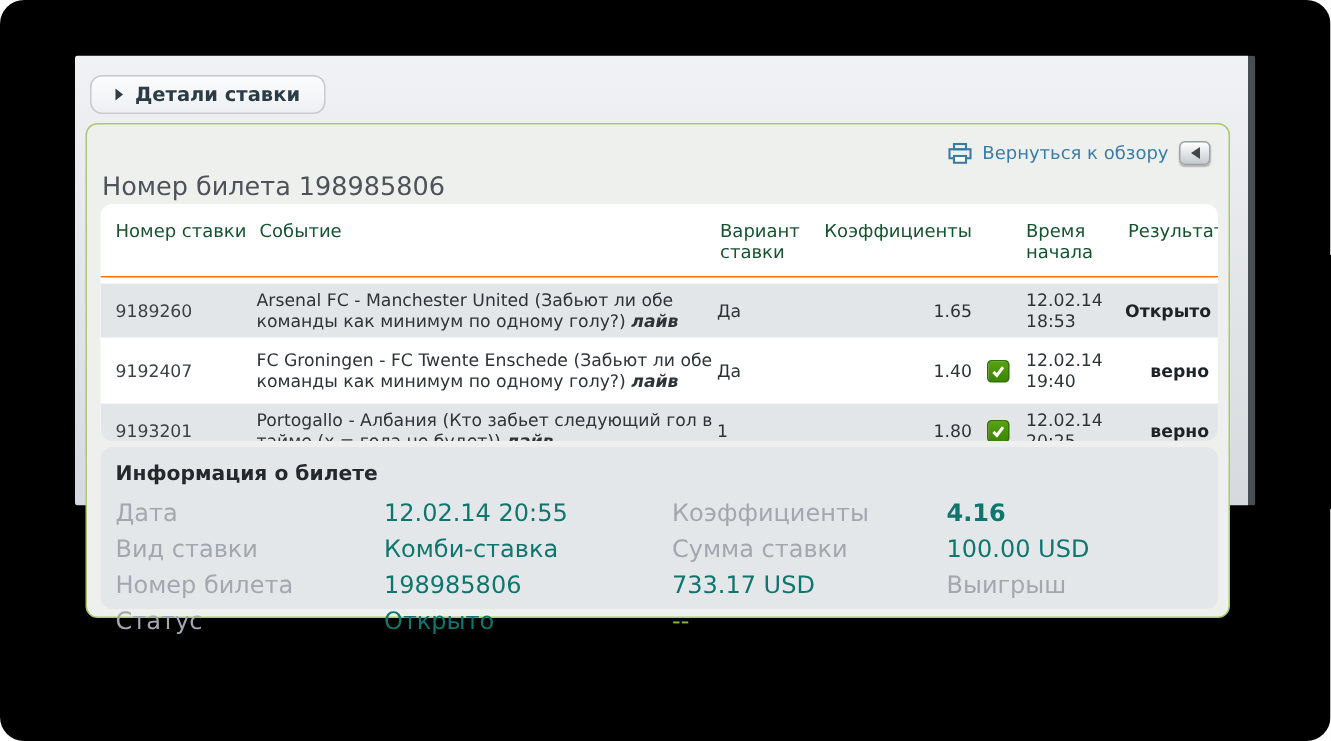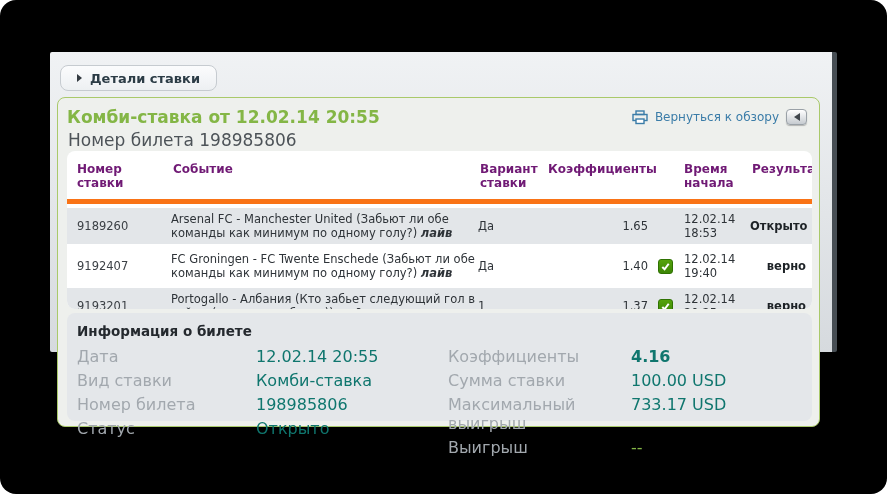--- a/index.html
+++ b/index.html
@@ -1,20 +1,20 @@
 <!DOCTYPE html>
 <html><head>
 <meta charset="utf-8">
 <style>
   * { margin:0; padding:0; box-sizing:border-box; }
   html,body { width:887px; height:494px; background:#ffffff; font-family:"DejaVu Sans","Liberation Sans",sans-serif; }
   .stage { position:relative; width:887px; height:494px; overflow:hidden; }
   .outer { position:absolute; inset:0; background:#000000; border-radius:16px; }
 
-  .panel { position:absolute; left:50px; top:52px; width:787px; height:300px;
+  .panel { position:absolute; left:50px; top:37px; width:787px; height:300px;
            background:linear-gradient(#f0f2f4,#d6dade);
            border-right:5px solid #474e54; border-radius:2px; }
 
   
   .tab { position:absolute; left:10px; top:13px; height:26px; padding:0 16px;
          border-radius:8px; background:linear-gradient(#fbfcfd,#edf0f2);
          border:1px solid #c6cbd0; display:flex; align-items:center; gap:8px;
          font-weight:bold; font-size:13px; color:#2c3c46; cursor:pointer; }
   .tri-right { width:0; height:0; border-left:5px solid #333a40;
                border-top:4px solid transparent; border-bottom:4px solid transparent; }
@@ -33,22 +33,22 @@
               background:linear-gradient(#ffffff,#c6cbd0); border:1px solid #9aa1a7;
               box-shadow:0 1px 1px rgba(0,0,0,.25);
               display:flex; align-items:center; justify-content:center; cursor:pointer; }
   .tri-left { width:0; height:0; border-right:6px solid #40464c;
               border-top:4px solid transparent; border-bottom:4px solid transparent; }
 
   
   .table-box { position:absolute; left:9px; top:53px; width:745px; height:158px;
                background:#ffffff; border-radius:8px; overflow:hidden; }
   .tgrid { display:grid; grid-template-columns:104px 1fr 68px 104px 30px 70px 62px; }
-  .thead { padding-top:11px; padding-bottom:9px; border-bottom:5px solid #f97316;
-           font-size:12px; font-weight:bold; color:#701a75; line-height:14px; }
+  .thead { padding-top:11px; padding-bottom:9px; border-bottom:1px solid #f97316;
+           font-size:12px; font-weight:normal; color:#14532d; line-height:14px; }
   .thead > div { padding:0 2px; }
   .c-num   { padding-left:10px !important; }
   .c-var   { text-align:left; }
   .c-odds  { text-align:right; }
   .c-time  { padding-left:4px !important; }
   .c-res   { text-align:right; padding-right:6px !important; }
 
   .rows { padding-top:4px; }
   .trow { min-height:36px; align-items:center; margin-bottom:4px;
           font-size:11.5px; color:#2e3338; line-height:14px; padding:4px 0; }
@@ -84,21 +84,20 @@
   <div class="outer">
     <div class="panel">
 
       <div class="tab">
         <span class="tri-right"></span>
         <span>Детали ставки</span>
       </div>
 
       <div class="greenbox">
 
-        <div class="gb-title">Комби-ставка от 12.02.14 20:55</div>
         <div class="gb-ticket">Номер билета 198985806</div>
 
         <div class="back-row">
           <svg class="print-icon" width="16" height="15" viewBox="0 0 16 15">
             <rect x="4" y="1" width="8" height="3.5" fill="none" stroke="#3a7ca8" stroke-width="1.4"></rect>
             <rect x="1" y="4.5" width="14" height="6" fill="none" stroke="#3a7ca8" stroke-width="1.4"></rect>
             <rect x="4" y="9" width="8" height="4.5" fill="#ffffff" stroke="#3a7ca8" stroke-width="1.4"></rect>
           </svg>
           <span class="back-link">Вернуться к обзору</span>
           <span class="back-btn">
@@ -148,21 +147,21 @@
                 <div>12.02.14</div>
                 <div>19:40</div>
               </div>
               <div class="res-cell">верно</div>
             </div>
 
             <div class="tgrid trow alt">
               <div class="c-num">9193201</div>
               <div><span>Portogallo - Албания (Кто забьет следующий гол в тайме (x = гола не будет))</span> <span class="live">лайв</span></div>
               <div class="c-var">1</div>
-              <div class="odds-val">1.37</div>
+              <div class="odds-val">1.80</div>
               <div class="check-cell">
                 <span class="check-icon">
                   <svg width="11" height="11" viewBox="0 0 12 12">
                       <path d="M2.5 6.5l2.5 2.5 4.5-6" stroke="#ffffff" stroke-width="2.2" fill="none"></path>
                     </svg>
                 </span>
               </div>
               <div class="time-cell">
                 <div>12.02.14</div>
                 <div>20:25</div>
@@ -184,21 +183,20 @@
               <div class="ilabel">Номер билета</div>
               <div class="ivalue">198985806</div>
               <div class="ilabel">Статус</div>
               <div class="ivalue">Открыто</div>
             </div>
             <div class="info-half right">
               <div class="ilabel">Коэффициенты</div>
               <div class="ivalue green-val">4.16</div>
               <div class="ilabel">Сумма ставки</div>
               <div class="ivalue">100.00 USD</div>
-              <div class="ilabel">Максимальный выигрыш</div>
               <div class="ivalue">733.17 USD</div>
               <div class="ilabel">Выигрыш</div>
               <div class="ivalue green-dash">--</div>
             </div>
           </div>
         </div>
 
       </div>
     </div>
   </div>

